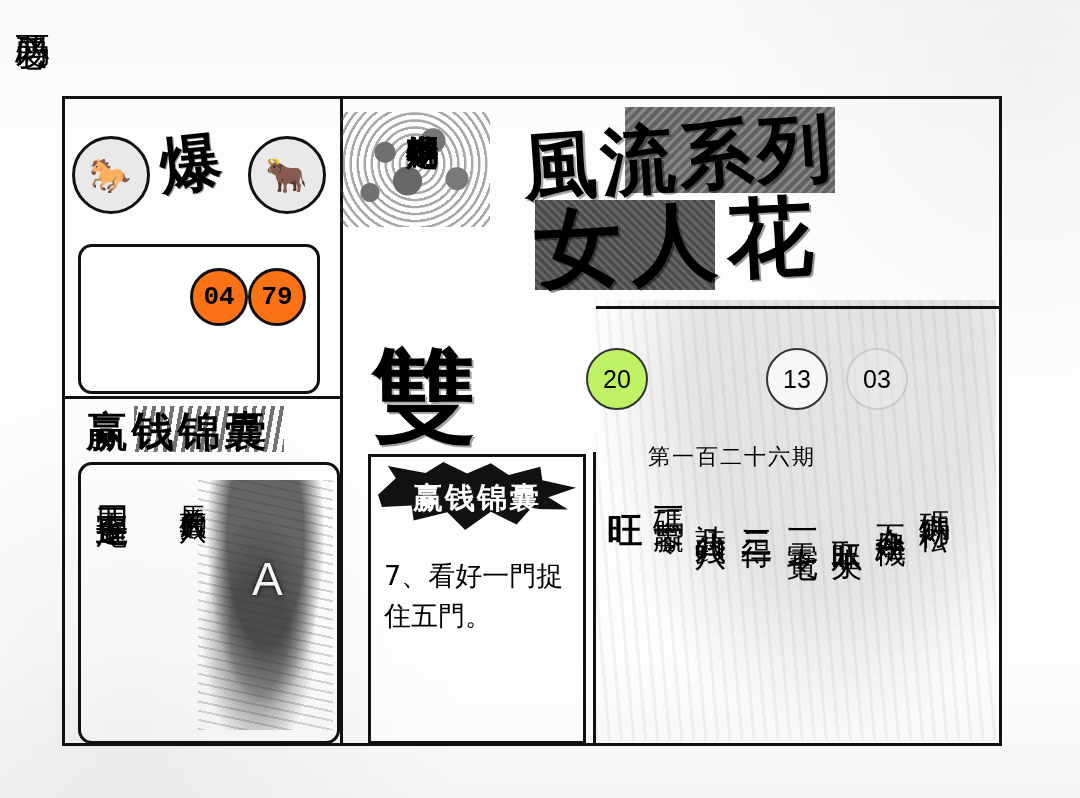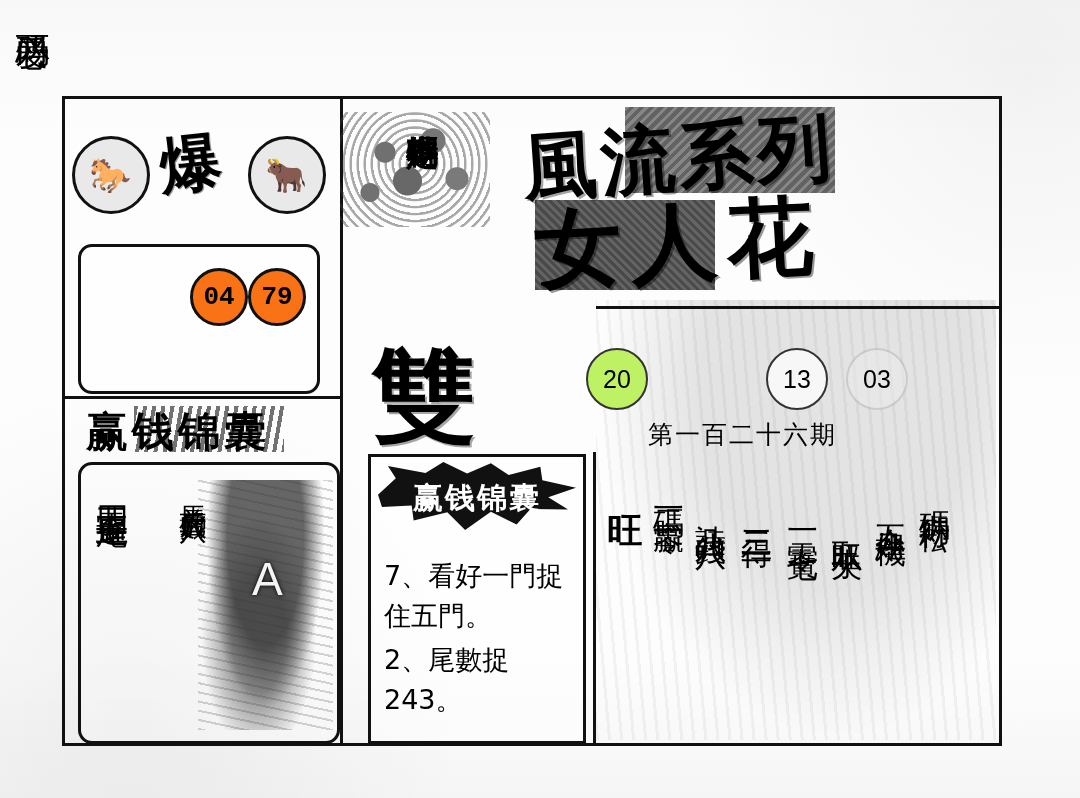--- a/index.html
+++ b/index.html
@@ -239,22 +239,22 @@
     color: #000;
   }
   #draw-0 { left: 586px; top: 348px; }
   #draw-1 { left: 676px; top: 348px; }
   #draw-2 { left: 766px; top: 348px; background: #f7f7f7; }
   #draw-3 { left: 846px; top: 348px; border-color: rgba(0,0,0,0.12); background: rgba(235,235,235,0.5); }
 
   #issue-label {
     position: absolute;
     left: 648px;
-    top: 418px;
-    font-size: 25px;
+    top: 442px;
+    font-size: 22px;
     letter-spacing: 2px;
     color: #000;
   }
 
   
   #win-banner-left {
     position: absolute;
     left: 86px;
     top: 404px;
     font-size: 42px;
@@ -481,21 +481,20 @@
   <div id="cartoon-a">A</div>
   <div id="left-vert-nums" class="vtext">四三二零追五尾</div>
   <div id="left-vert-ma" class="vtext">馬前虎后數二八</div>
 
   <div id="tips-box"></div>
   <div id="tips-burst">
     <div class="star"></div>
     <div class="label">赢钱锦囊</div>
   </div>
   <div class="tip-line htext" id="tip-1">7、看好一門捉住五門。</div>
-  <div class="tip-line htext" id="tip-2">2、尾數捉243。</div>
 
   <div class="poem-col" id="poem-wang">旺</div>
   <div class="poem-col" id="poem-c1">碼二一贏零</div>
   <div class="poem-col" id="poem-c2">詩凸八錢八</div>
   <div class="poem-col" id="poem-c3">三二得二</div>
   <div class="poem-col" id="poem-c4">一零寶七</div>
   <div class="poem-col" id="poem-c5">取旺小天</div>
   <div class="poem-col" id="poem-c6">五今姐機</div>
   <div class="poem-col" id="poem-c7">碼期行松</div>
 </div>

